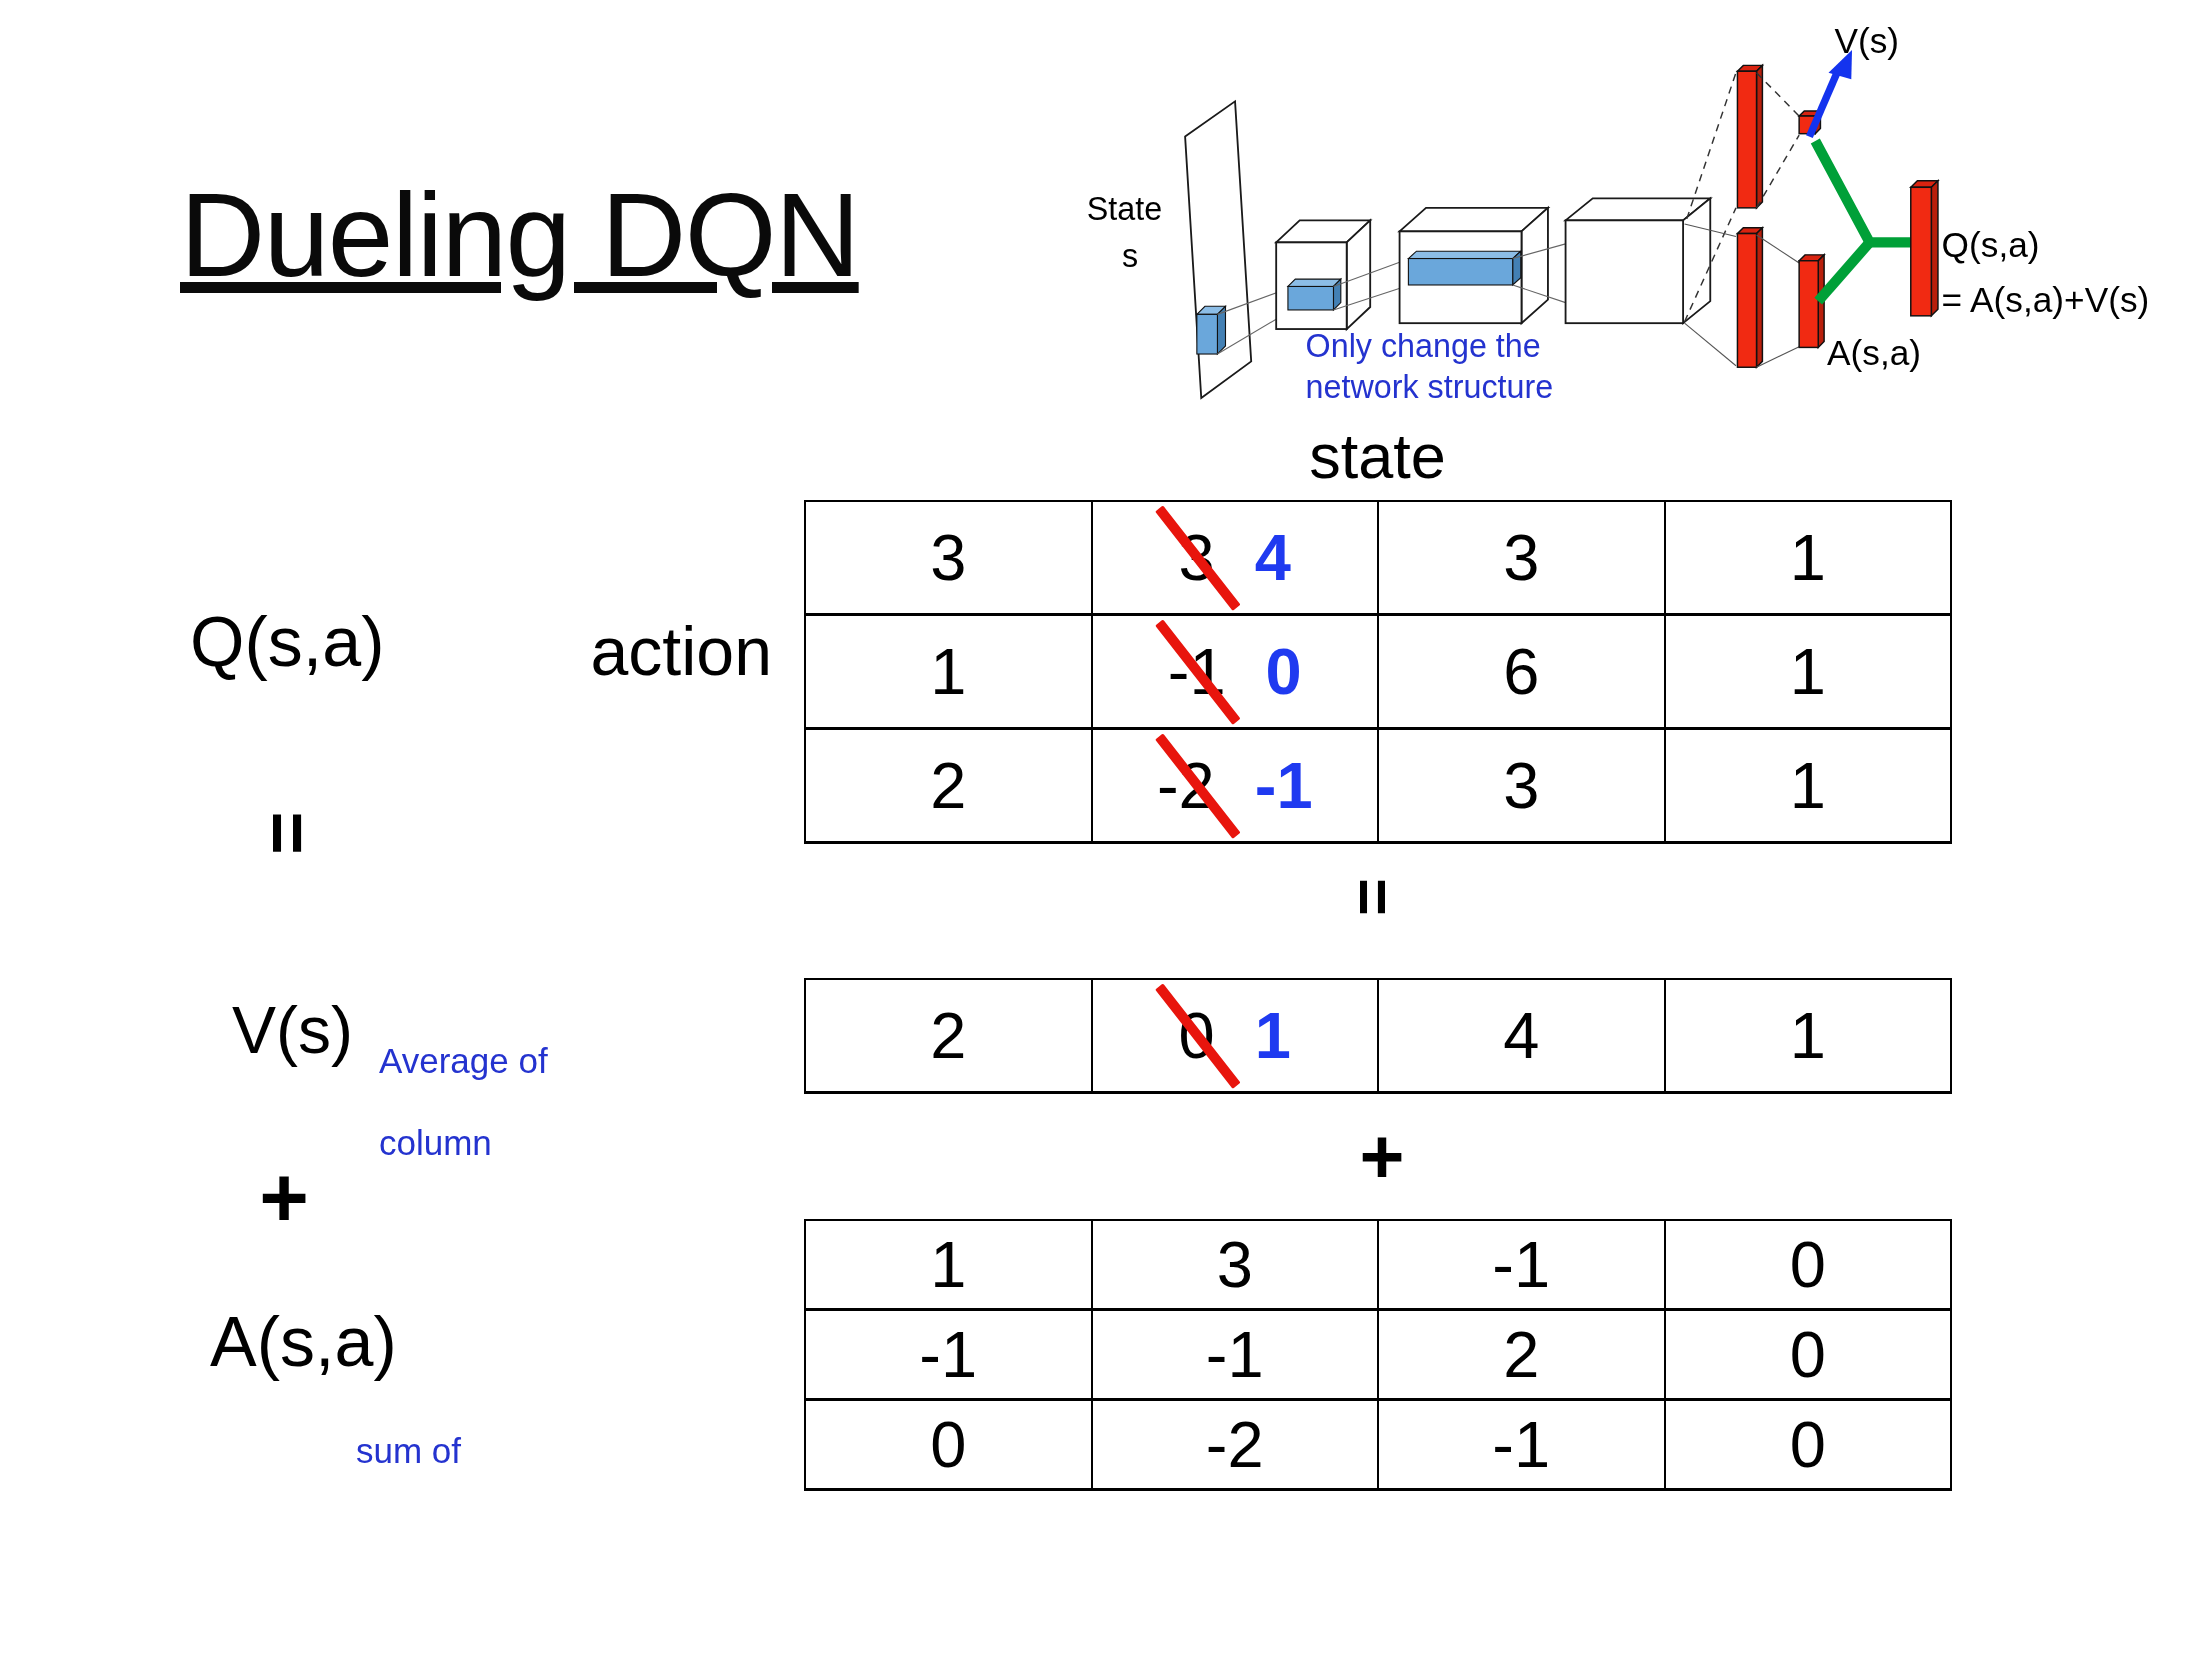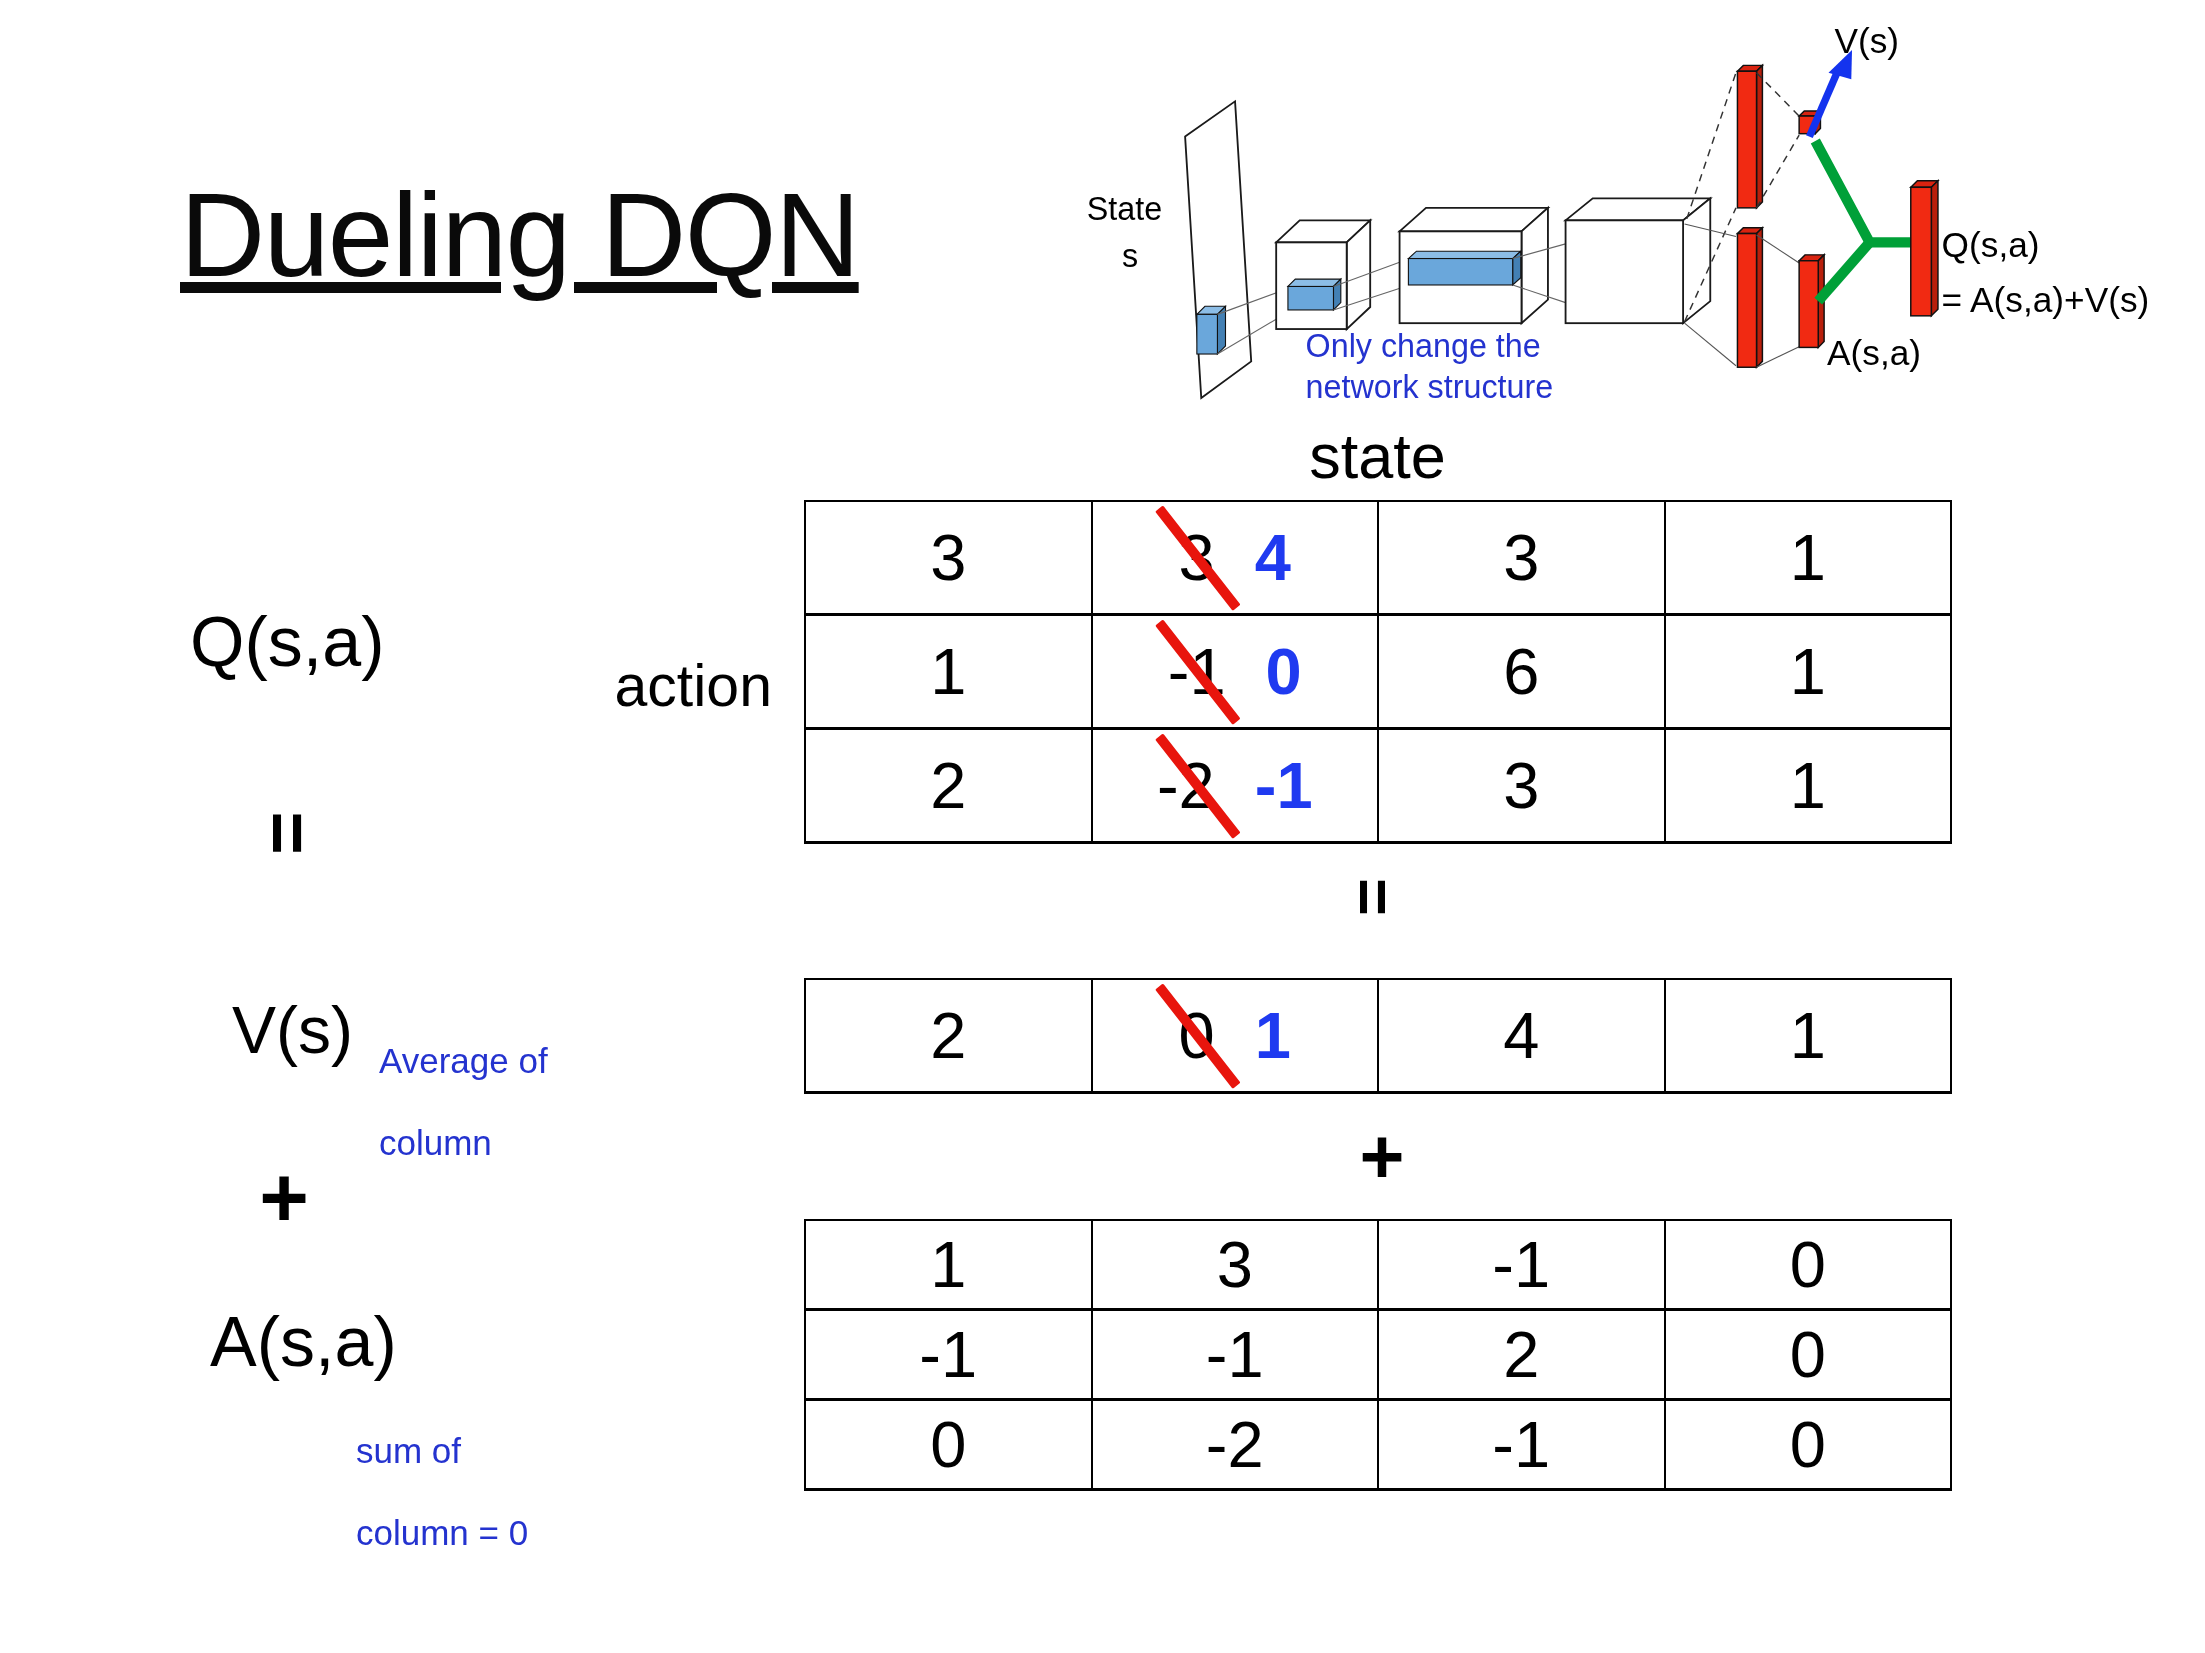--- a/index.html
+++ b/index.html
@@ -1,21 +1,21 @@
 <!DOCTYPE html>
 <html style="font-size:11.8px"><head>
 <meta charset="utf-8">
 <style>
   html,body{margin:0;padding:0;background:#fff;}
   #slide{position:relative;width:2205px;height:1654px;background:#fff;overflow:hidden;
          font-family:"Liberation Sans", sans-serif;color:#000;}
   .lbl{position:absolute;line-height:1;white-space:pre;}
   #title{left:180px;top:176px;font-size:118px;letter-spacing:-1.5px;color:#0a0a0a;text-decoration:underline;}
   #state-label{left:1282px;top:425px;width:191px;text-align:center;font-size:63px;}
-  #action-label{left:515px;top:617px;width:257px;text-align:right;font-size:59px;margin-top:40px;}
+  #action-label{left:515px;top:617px;width:257px;text-align:right;font-size:68px;}
   #qsa-label{left:190px;top:607px;font-size:70px;}
   #vs-label{left:232px;top:997px;font-size:66px;}
   #asa-label{left:210px;top:1307px;font-size:70px;}
   .note{position:absolute;font-size:35px;line-height:82px;color:#2433cf;white-space:pre;}
   #avg-note{left:379px;top:1020px;}
   #sum-note{left:356px;top:1410px;}
   .op{position:absolute;font-weight:700;line-height:1;transform:translate(-50%,-50%);}
   .op.rot{transform:translate(-50%,-50%) rotate(90deg);}
   #eq-left{left:287px;top:833px;font-size:74px;}
   #eq-mid{left:1373px;top:897px;font-size:65px;}
@@ -149,21 +149,21 @@
   <div id="qsa-label" class="lbl">Q(s,a)</div>
   <div id="eq-left" class="op rot">=</div>
   <div id="vs-label" class="lbl">V(s)</div>
   <div id="plus-left" class="op">+</div>
   <div id="asa-label" class="lbl">A(s,a)</div>
 
   <div id="eq-mid" class="op rot">=</div>
   <div id="plus-mid" class="op">+</div>
 
   <div id="avg-note" class="note"><span>Average of</span><br><span>column</span></div>
-  <div id="sum-note" class="note"><span>sum of</span><br><span>column = 0</span></div>
+  <div id="sum-note" class="note"><span>sum of</span><br></div>
 
   <div id="q-table" class="mtable">
       <div class="trow">
         <div class="tcell">
           <span class="val">3</span>
         </div>
         <div class="tcell">
           <span class="old">3</span>
           <span class="new">4</span>
           <span class="strike"></span>

